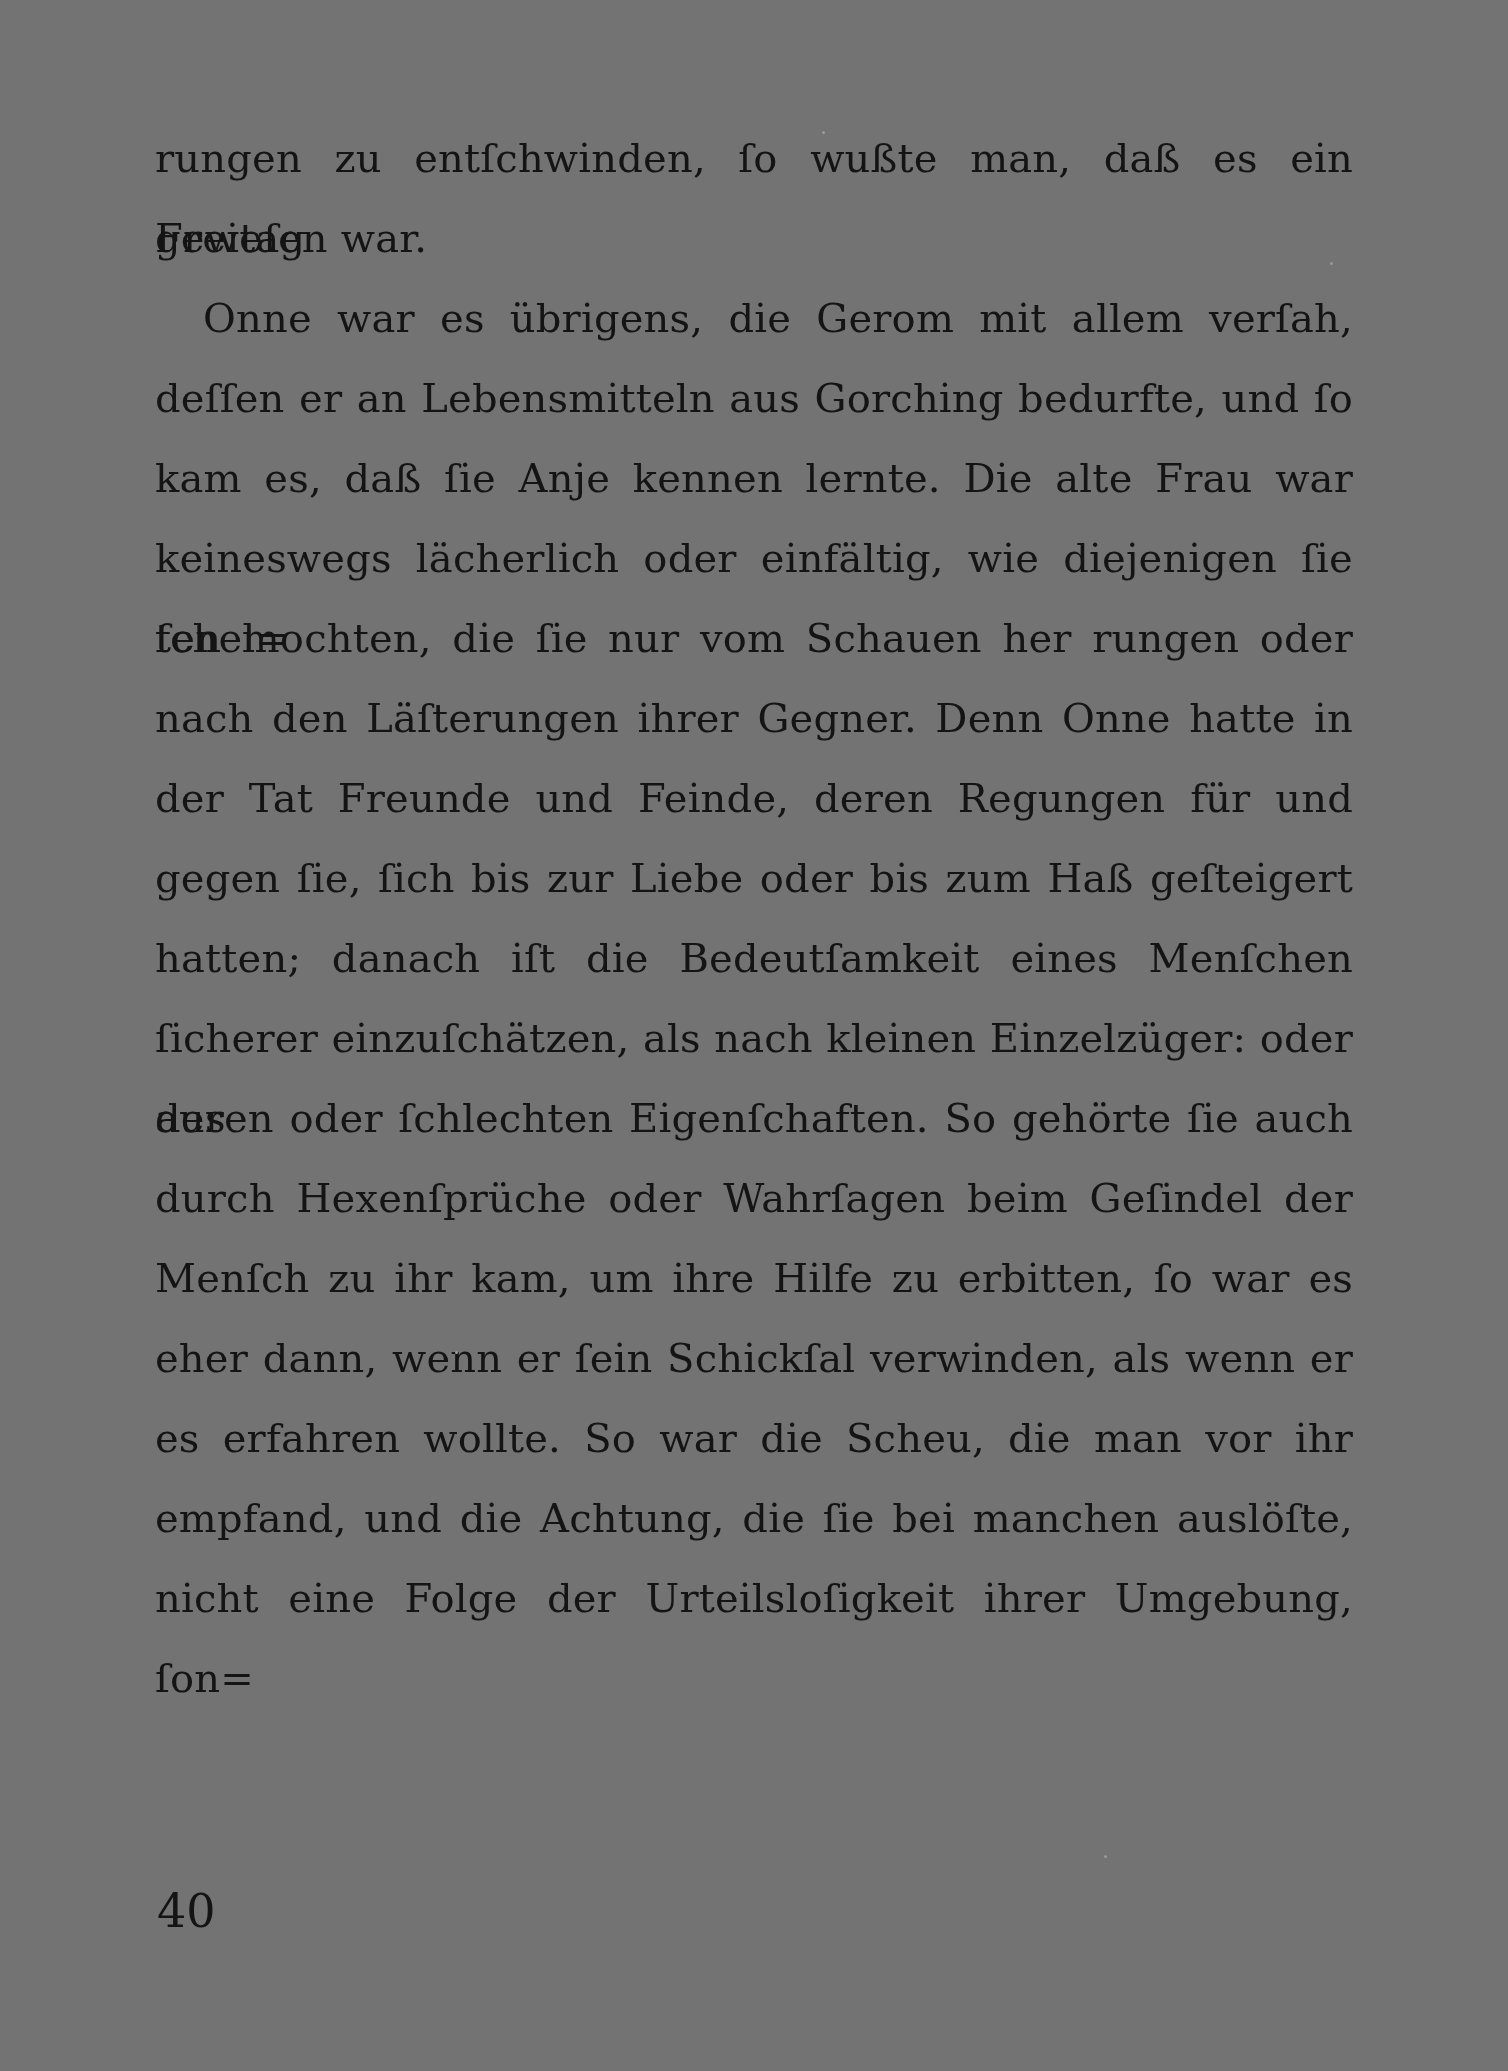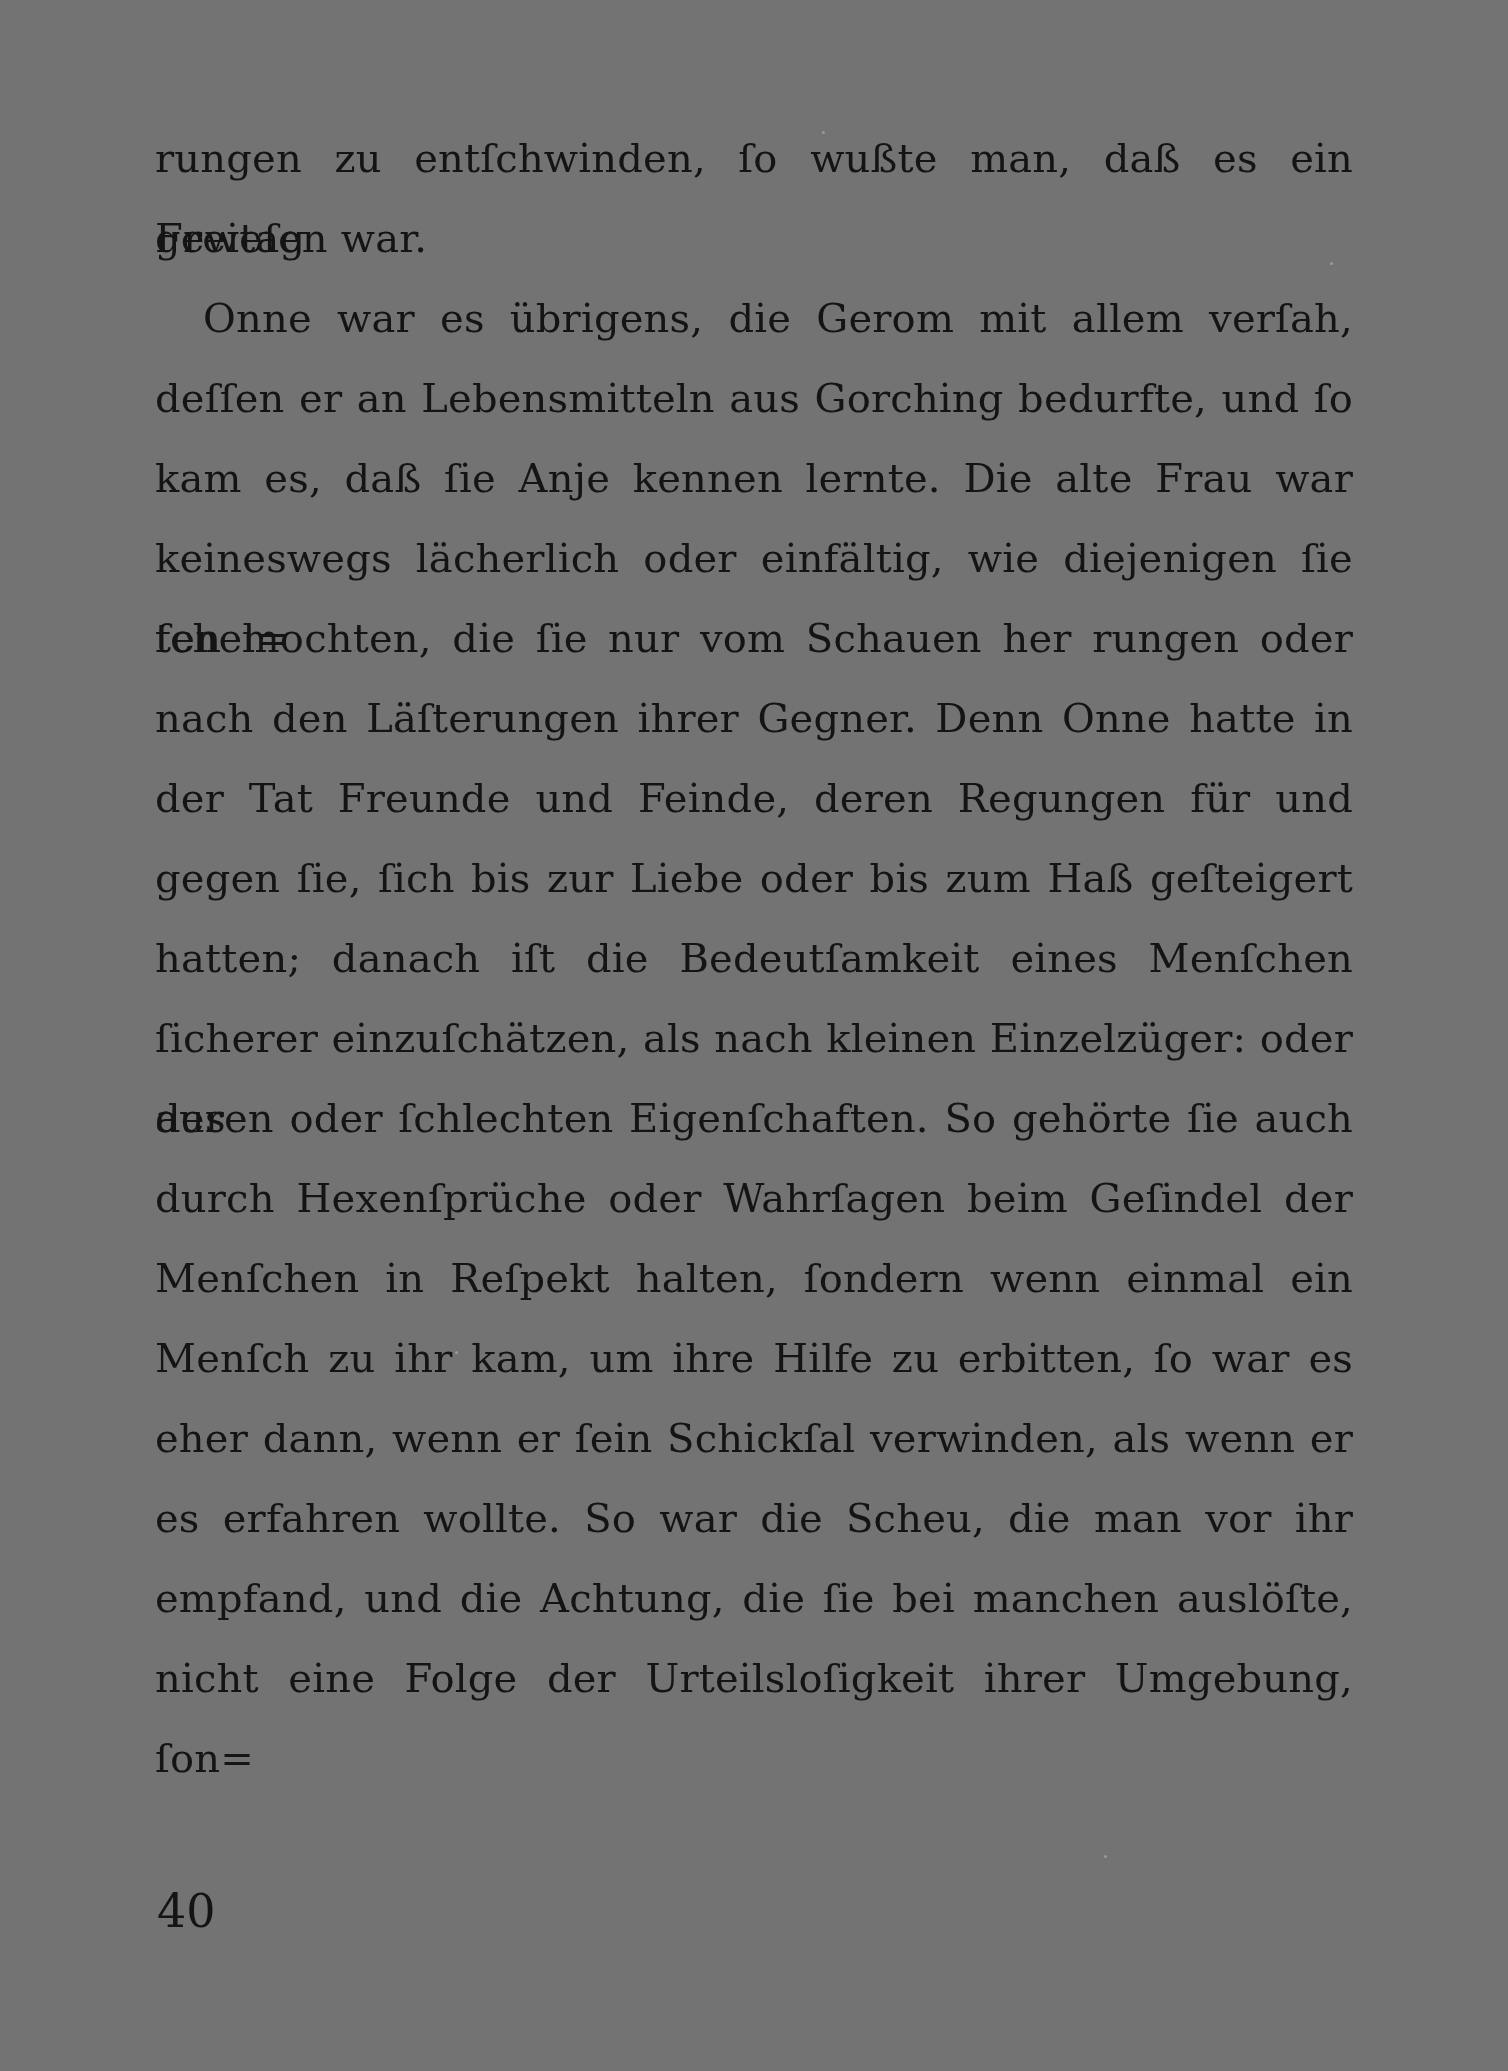--- a/index.html
+++ b/index.html
@@ -79,21 +79,20 @@
       <div class="line">kam es, daß ſie Anje kennen lernte. Die alte Frau war</div>
       <div class="line">keineswegs lächerlich oder einfältig, wie diejenigen ſie ſchel=</div>
       <div class="line">ten mochten, die ſie nur vom Schauen her rungen oder</div>
       <div class="line">nach den Läſterungen ihrer Gegner. Denn Onne hatte in</div>
       <div class="line">der Tat Freunde und Feinde, deren Regungen für und</div>
       <div class="line">gegen ſie, ſich bis zur Liebe oder bis zum Haß geſteigert</div>
       <div class="line">hatten; danach iſt die Bedeutſamkeit eines Menſchen</div>
       <div class="line">ſicherer einzuſchätzen, als nach kleinen Einzelzüger: oder aus</div>
       <div class="line">deren oder ſchlechten Eigenſchaften. So gehörte ſie auch</div>
       <div class="line">durch Hexenſprüche oder Wahrſagen beim Geſindel der</div>
-      <div class="line">Menſchen in Reſpekt halten, ſondern wenn einmal ein</div>
       <div class="line">Menſch zu ihr kam, um ihre Hilfe zu erbitten, ſo war es</div>
       <div class="line">eher dann, wenn er ſein Schickſal verwinden, als wenn er</div>
       <div class="line">es erfahren wollte. So war die Scheu, die man vor ihr</div>
       <div class="line">empfand, und die Achtung, die ſie bei manchen auslöſte,</div>
       <div class="line">nicht eine Folge der Urteilsloſigkeit ihrer Umgebung, ſon=</div>
     </div>
 
   </div>
 
   <div class="page-num">40</div>

